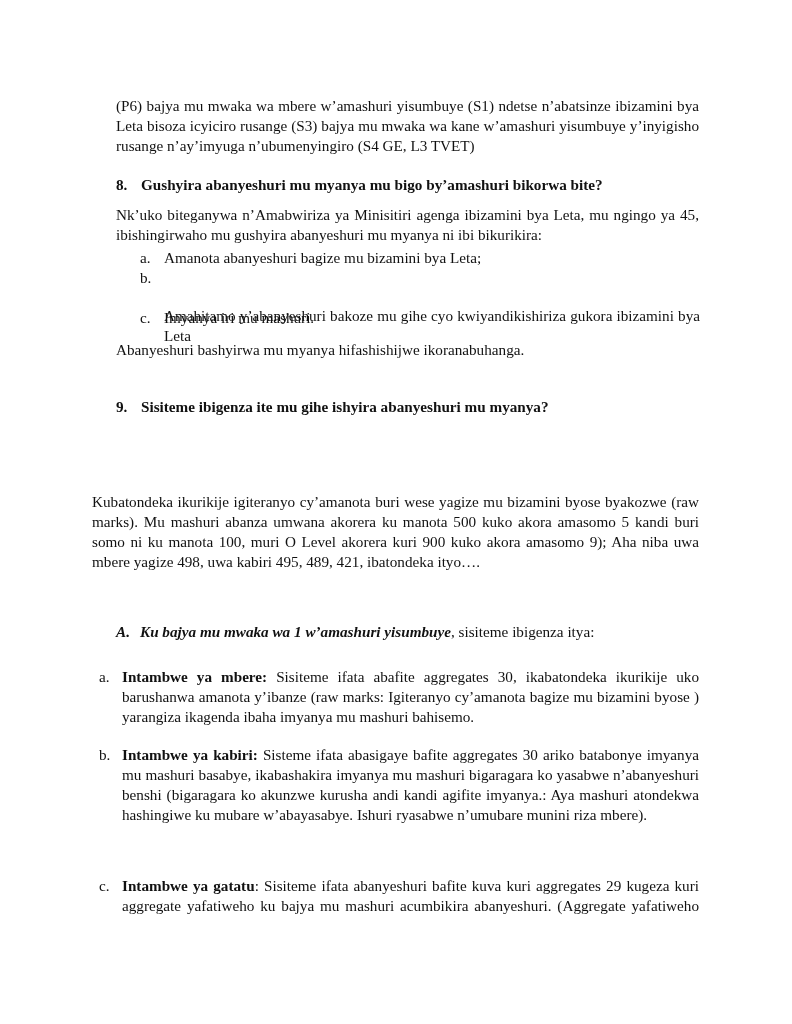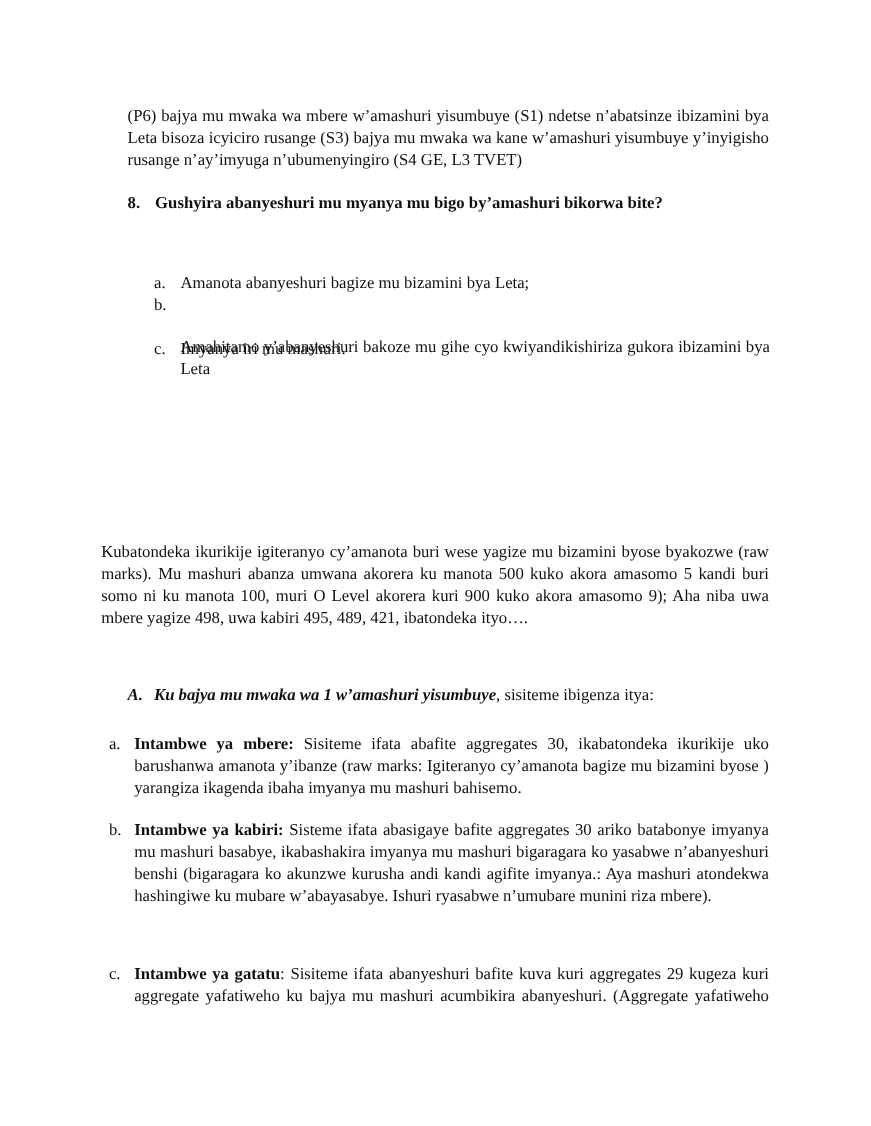--- a/index.html
+++ b/index.html
@@ -22,35 +22,40 @@
 <body>
 
 <div class="page">
 
   <p class="p" style="left:116px; top:96px; width:583px;">(P6) bajya mu mwaka wa mbere w’amashuri yisumbuye (S1) ndetse n’abatsinze ibizamini bya Leta bisoza icyiciro rusange (S3) bajya mu mwaka wa kane w’amashuri yisumbuye y’inyigisho rusange n’ay’imyuga n’ubumenyingiro (S4 GE, L3 TVET)</p>
 
   <div class="hd" style="left:116px; top:175px; width:600px;">
     <span class="num">8.</span><span>Gushyira abanyeshuri mu myanya mu bigo by’amashuri bikorwa bite?</span>
   </div>
 
+  <p class="p" style="left:116px; top:205px; width:583px;">Nk’uko biteganywa n’Amabwiriza ya Minisitiri agenga ibizamini bya Leta, mu ngingo ya 45, ibishingirwaho mu gushyira abanyeshuri mu myanya ni ibi bikurikira:</p>
 
   <div class="li" style="left:140px; top:248px; width:560px; height:20px;">
     <span class="mk">a.</span>
     <span class="tx" style="left:24px; width:536px;">Amanota abanyeshuri bagize mu bizamini bya Leta;</span>
   </div>
   <div class="li" style="left:140px; top:268px; width:560px; height:40px;">
     <span class="mk">b.</span>
     <span class="tx" style="left:24px; width:536px;margin-top:38px;">Amahitamo y’abanyeshuri bakoze mu gihe cyo kwiyandikishiriza gukora ibizamini bya Leta</span>
   </div>
   <div class="li" style="left:140px; top:308px; width:560px; height:20px;">
     <span class="mk">c.</span>
     <span class="tx" style="left:24px; width:536px;">Imyanya iri mu mashuri.</span>
   </div>
 
+  <p class="p" style="left:116px; top:340px; width:583px;">Abanyeshuri bashyirwa mu myanya hifashishijwe ikoranabuhanga.</p>
 
+  <div class="hd" style="left:116px; top:397px; width:600px;">
+    <span class="num">9.</span><span>Sisiteme ibigenza ite mu gihe ishyira abanyeshuri mu myanya?</span>
+  </div>
 
 
   <p class="p" style="left:92px; top:492px; width:607px;">Kubatondeka ikurikije igiteranyo cy’amanota buri wese yagize mu bizamini byose byakozwe (raw marks). Mu mashuri abanza umwana akorera ku manota 500 kuko akora amasomo 5 kandi buri somo ni ku manota 100, muri O Level akorera kuri 900 kuko akora amasomo 9); Aha niba uwa mbere yagize 498, uwa kabiri 495, 489, 421, ibatondeka ityo….</p>
 
 
   <div class="li" style="left:116px; top:622px; width:600px; height:20px;">
     <span class="mk bi">A.</span>
     <span class="tx" style="left:24px; width:580px; text-align:left;"><span class="bi">Ku bajya mu mwaka wa 1 w’amashuri yisumbuye</span><span>, sisiteme  ibigenza itya:</span></span>
   </div>
 

